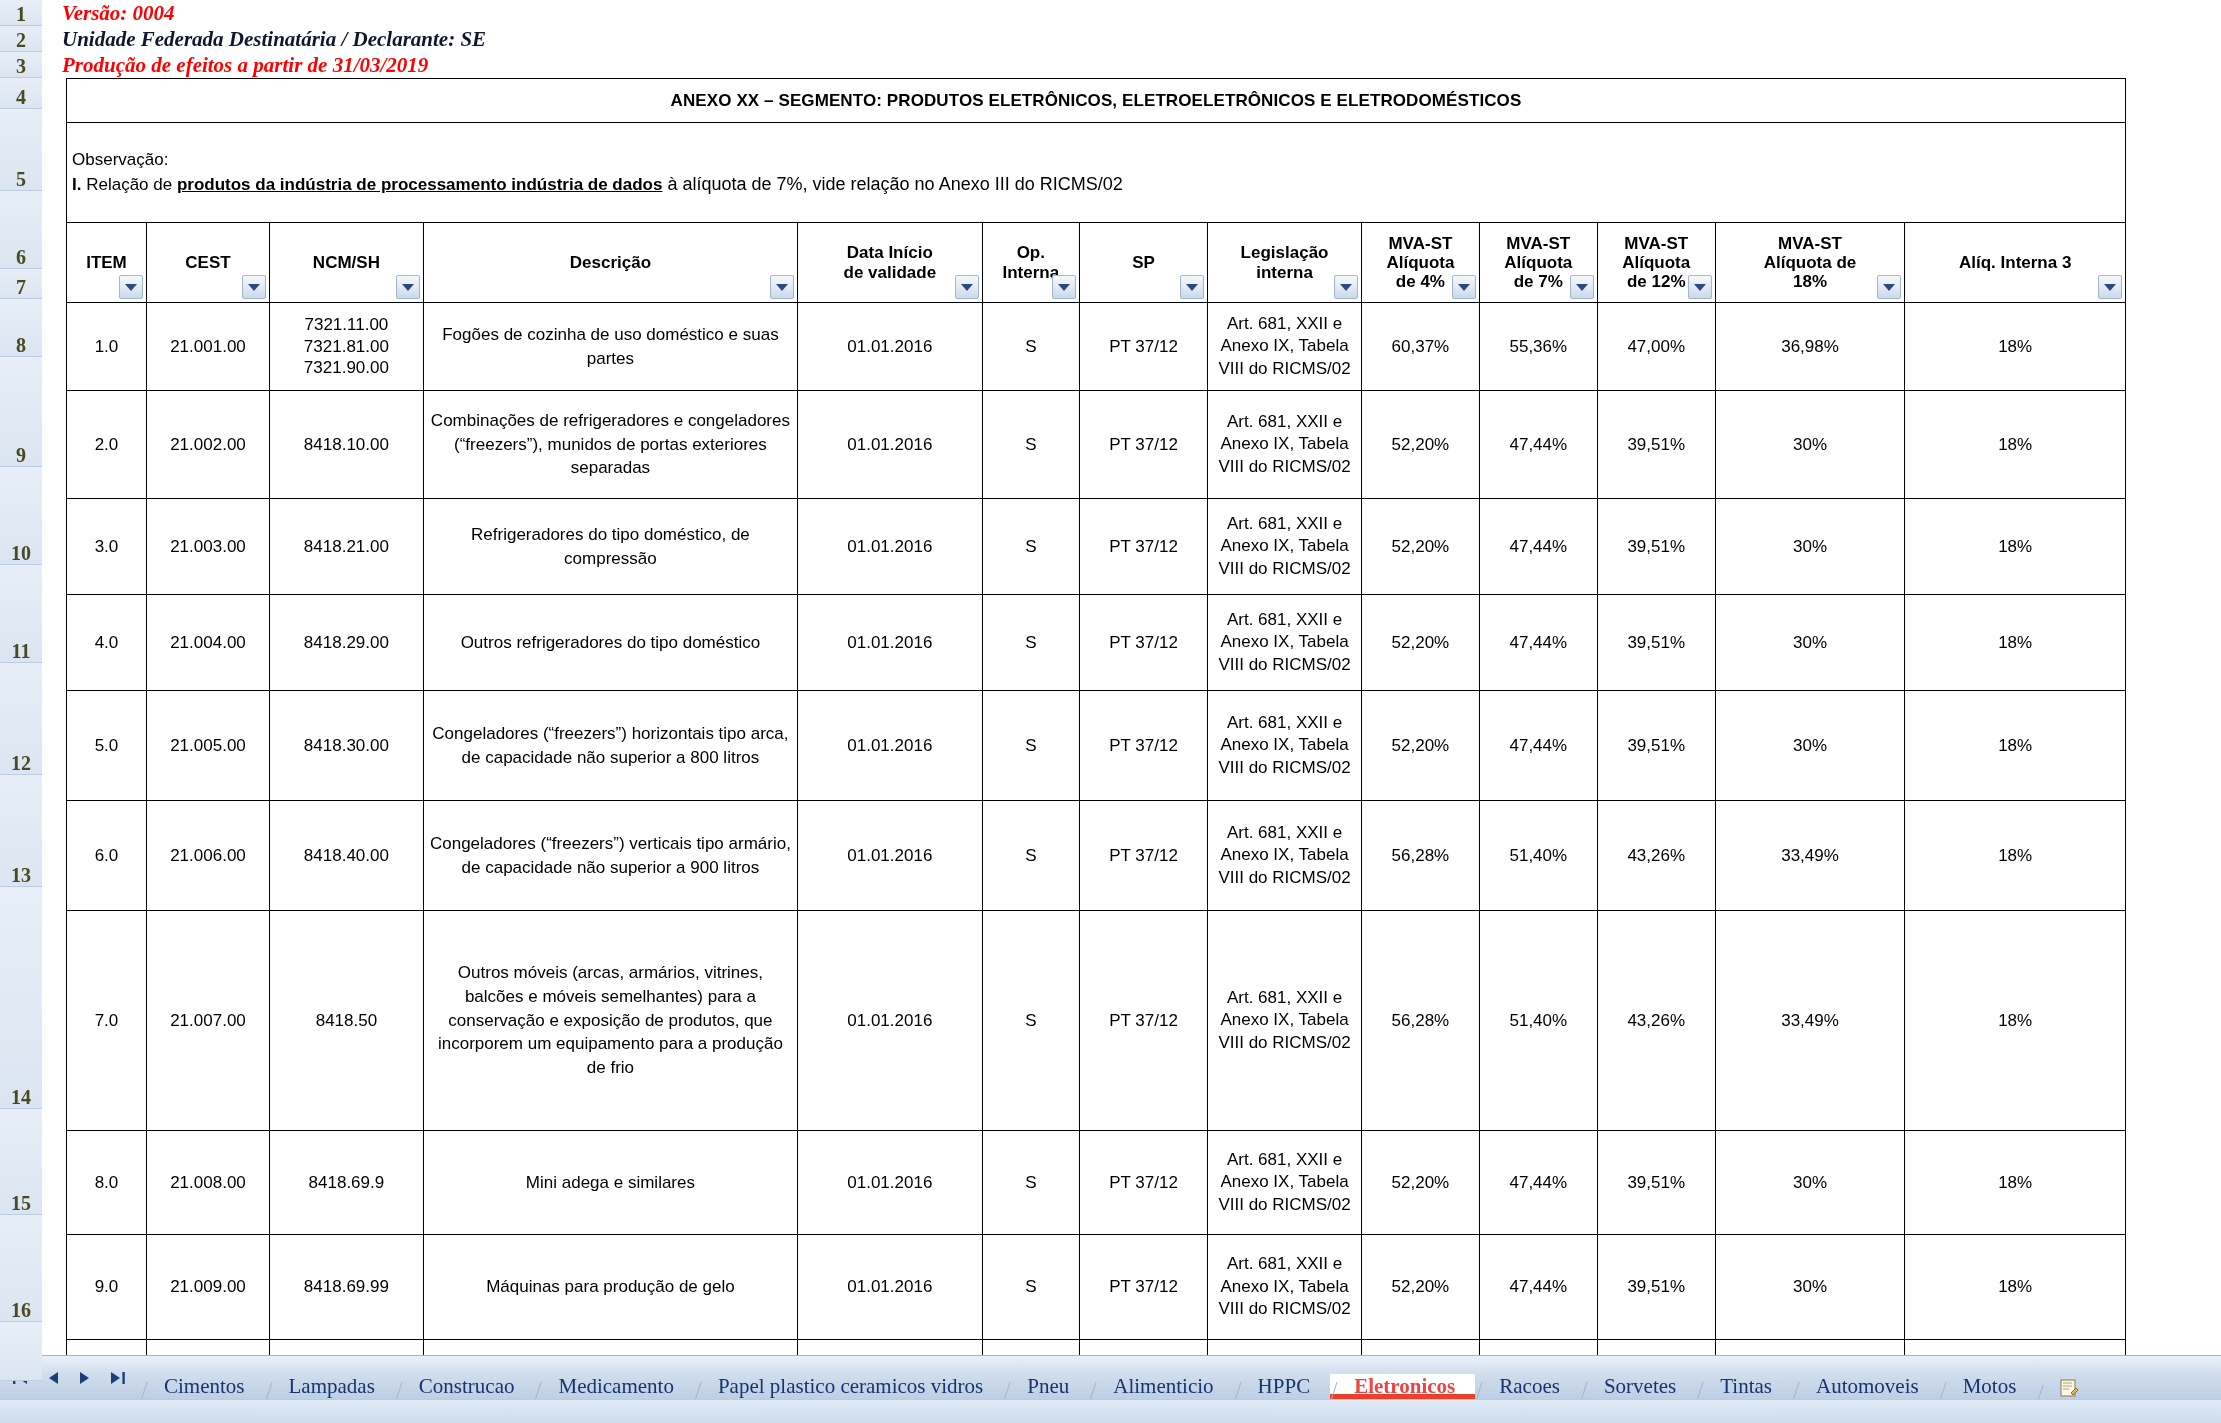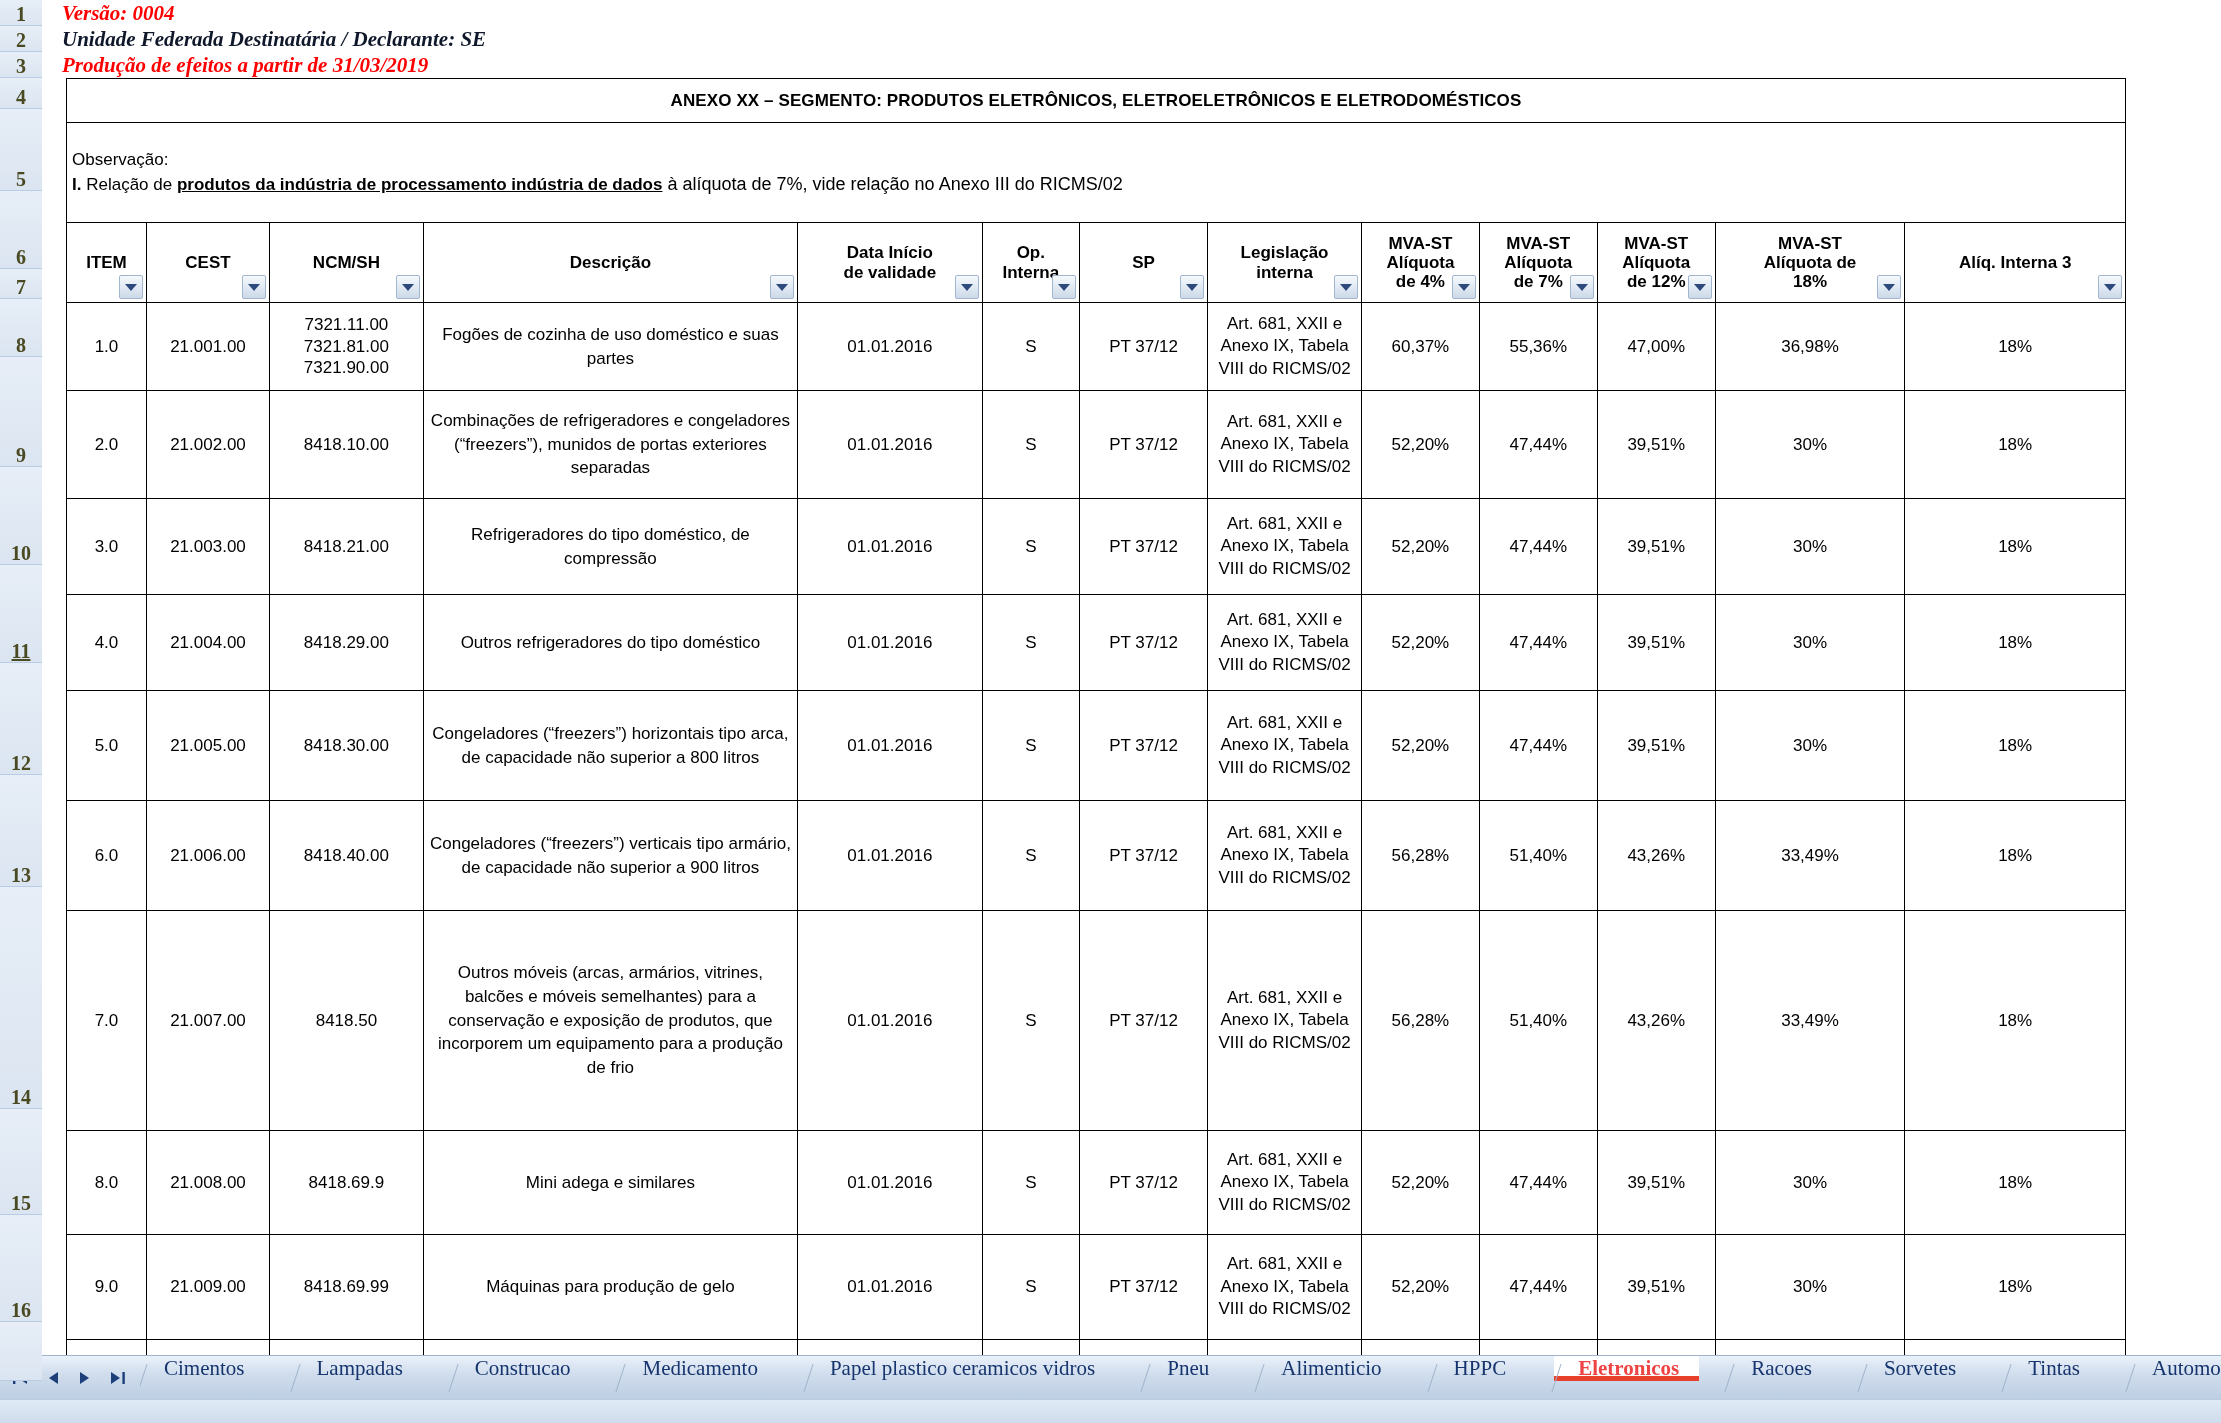--- a/index.html
+++ b/index.html
@@ -168,24 +168,23 @@
     height: 100%;
   }
   .navbtn {
     width: 18px; height: 20px;
     display: flex; align-items: center; justify-content: center;
     cursor: pointer;
   }
   .navbtn svg { display: block; }
   .tabs {
     display: flex;
-    align-items: flex-start;
+    align-items: flex-end;
     height: 100%;
     overflow: hidden;
-    gap: 28px;
   }
   .tab {
     position: relative;
     display: flex;
     align-items: center;
     padding: 0 20px 0 24px;
     color: #16356e;
     font-size: 21px;
     white-space: nowrap;
     cursor: pointer;
@@ -226,21 +225,21 @@
       <div class="rowhead" style="height: 26px;">1</div>
       <div class="rowhead" style="height: 26px;">2</div>
       <div class="rowhead" style="height: 26px;">3</div>
       <div class="rowhead" style="height: 31px;">4</div>
       <div class="rowhead" style="height: 82px;">5</div>
       <div class="rowhead" style="height: 78px;">6</div>
       <div class="rowhead" style="height: 30px;">7</div>
       <div class="rowhead" style="height: 58px;">8</div>
       <div class="rowhead" style="height: 110px;">9</div>
       <div class="rowhead" style="height: 98px;">10</div>
-      <div class="rowhead" style="height: 98px; text-decoration: underline;">11</div>
+      <div class="rowhead" style="height: 98px;">11</div>
       <div class="rowhead" style="height: 112px;">12</div>
       <div class="rowhead" style="height: 112px;">13</div>
       <div class="rowhead" style="height: 222px;">14</div>
       <div class="rowhead" style="height: 106px;">15</div>
       <div class="rowhead" style="height: 107px;">16</div>
       <div class="rowhead" style="height: 59px;"></div>
     </div>
 
   <div id="sheet">
     <div id="banners">

